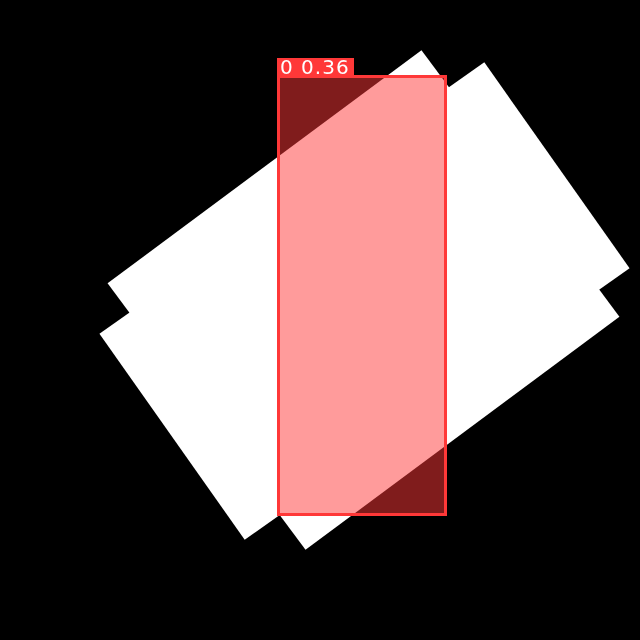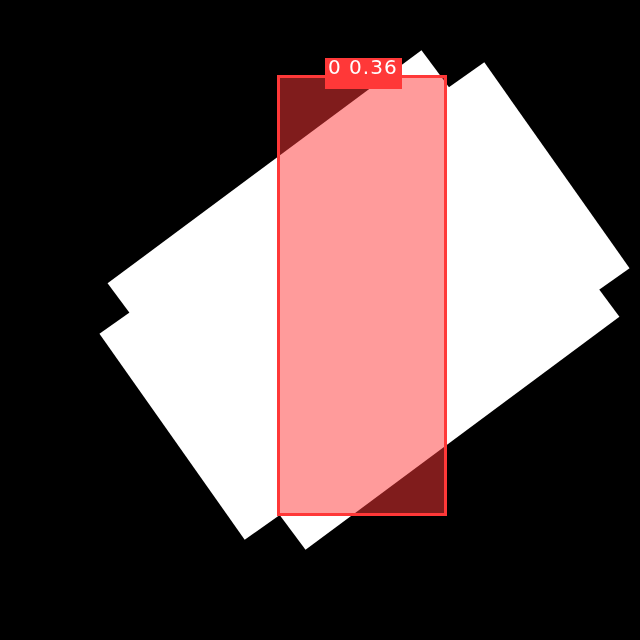--- a/index.html
+++ b/index.html
@@ -49,23 +49,22 @@
   .bbox-label {
     position: absolute;
     left: 277px;
     top: 58px;
     height: 19px;
     background: #ff3838;
     color: #ffffff;
     font-size: 20px;
     line-height: 19px;
     letter-spacing: 1px;
-    padding: 0 4px 12px 3px;
+    padding: 0 4px 0 3px;
     white-space: nowrap;
-    margin-left: 48px;
   }
 </style>
 </head>
 <body>
 
 <div class="canvas">
 
   <div class="obj-rect a"></div>
 
   <div class="obj-rect b"></div>

